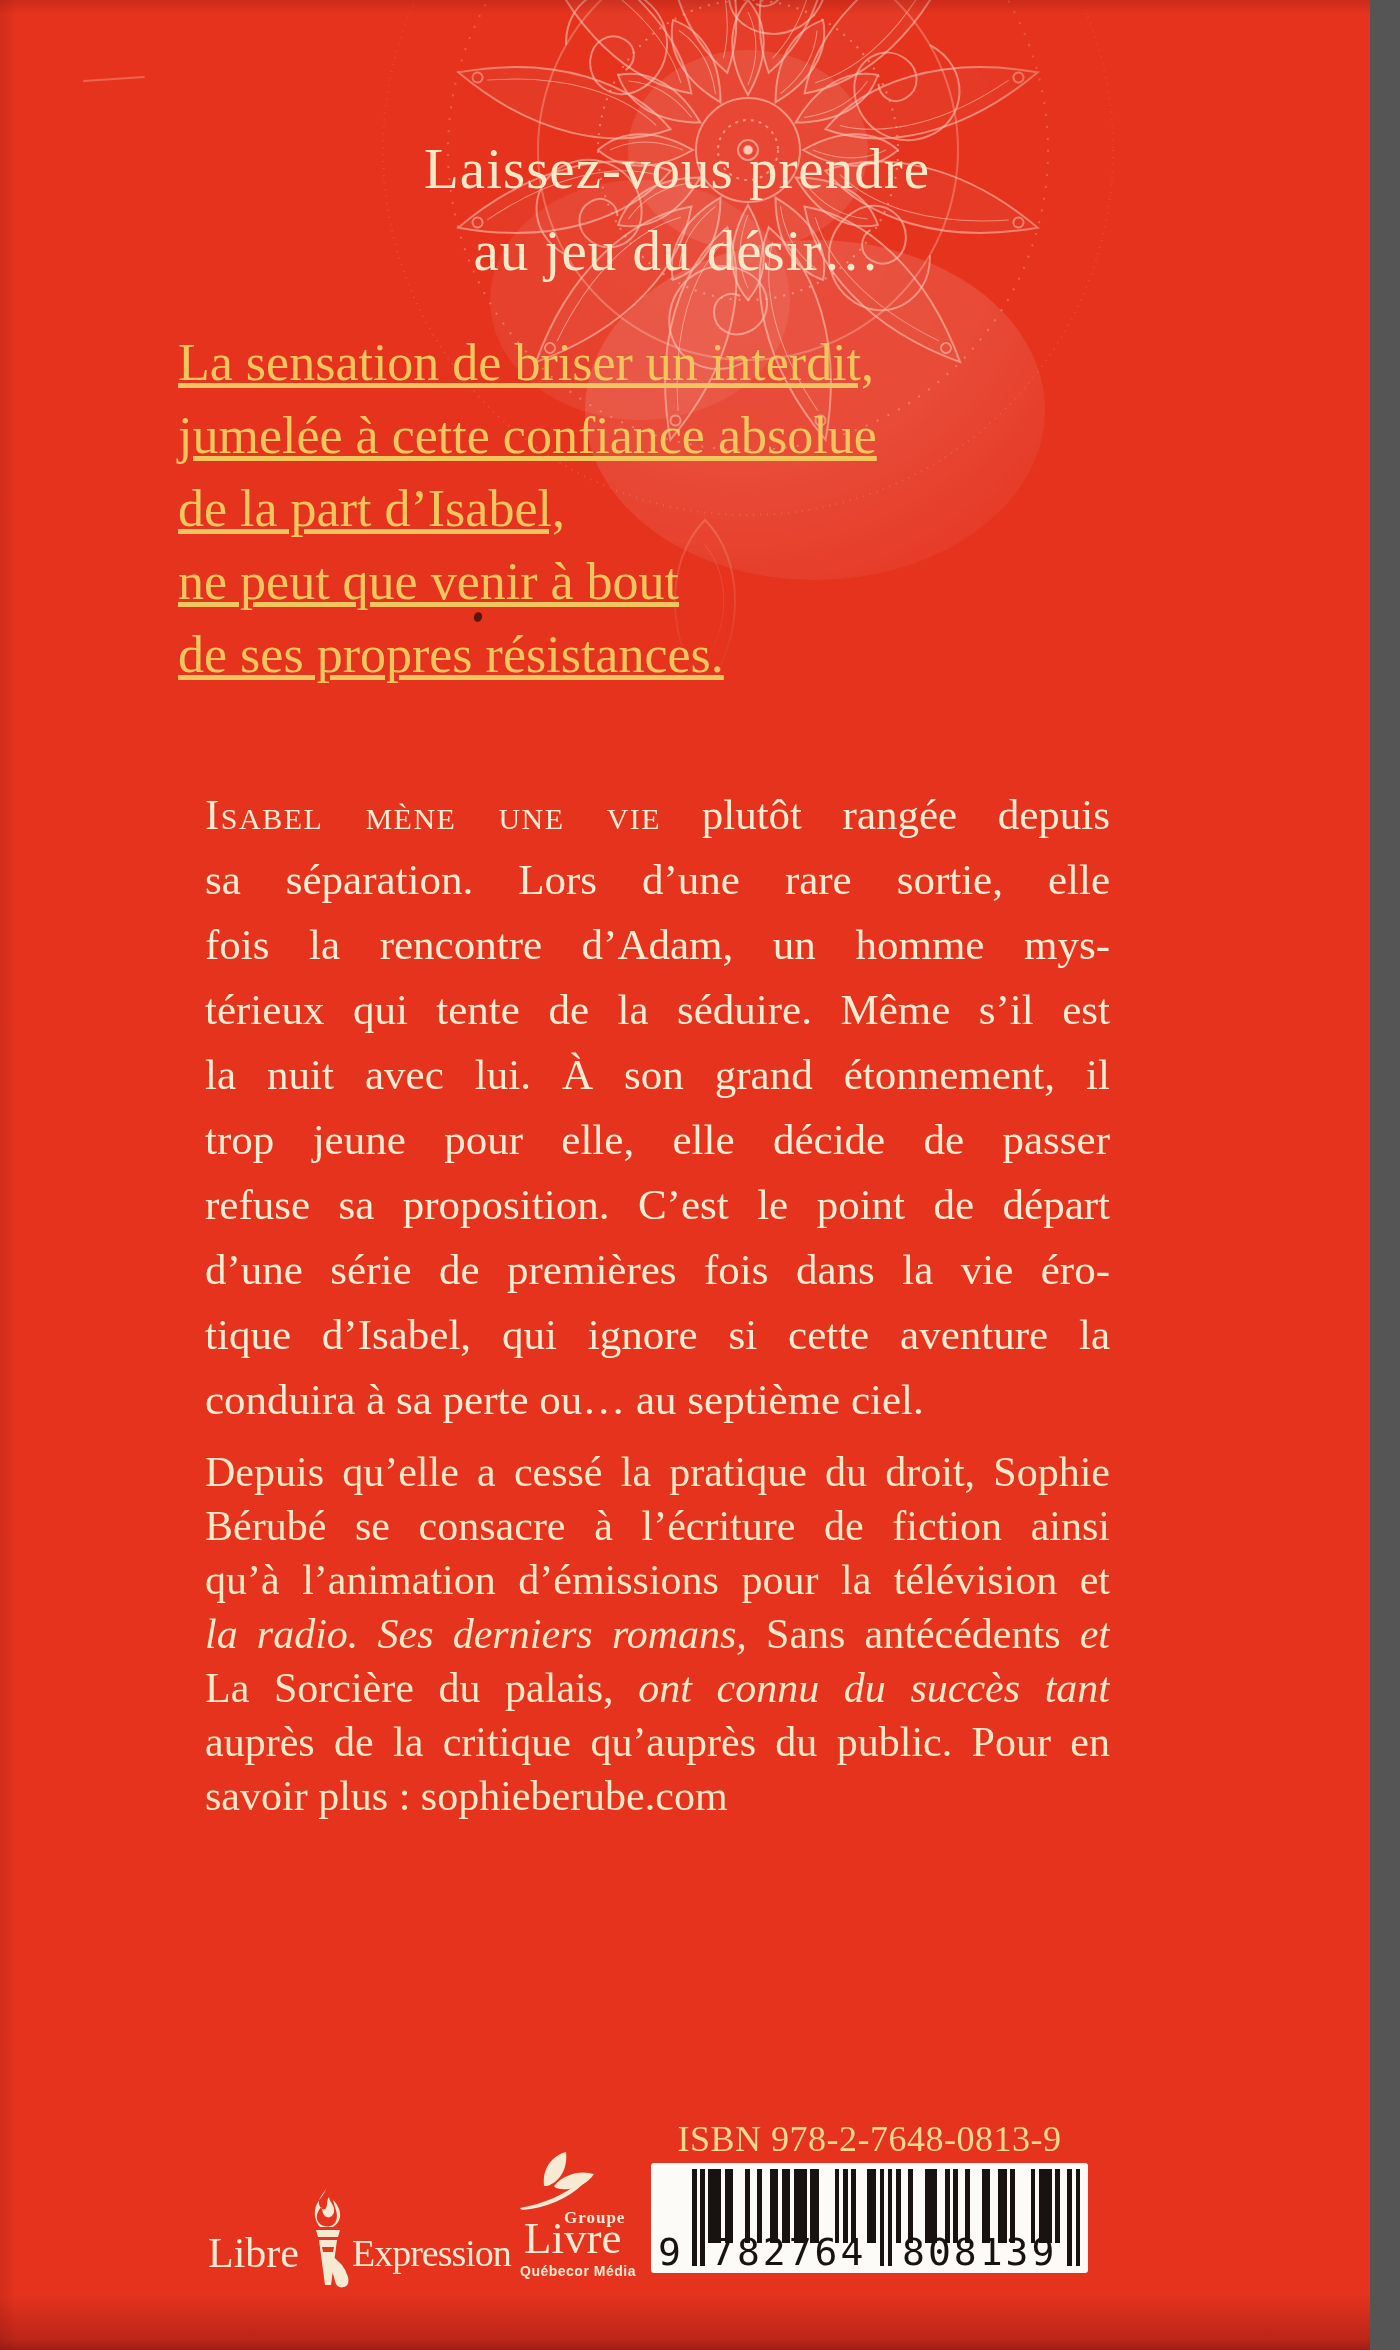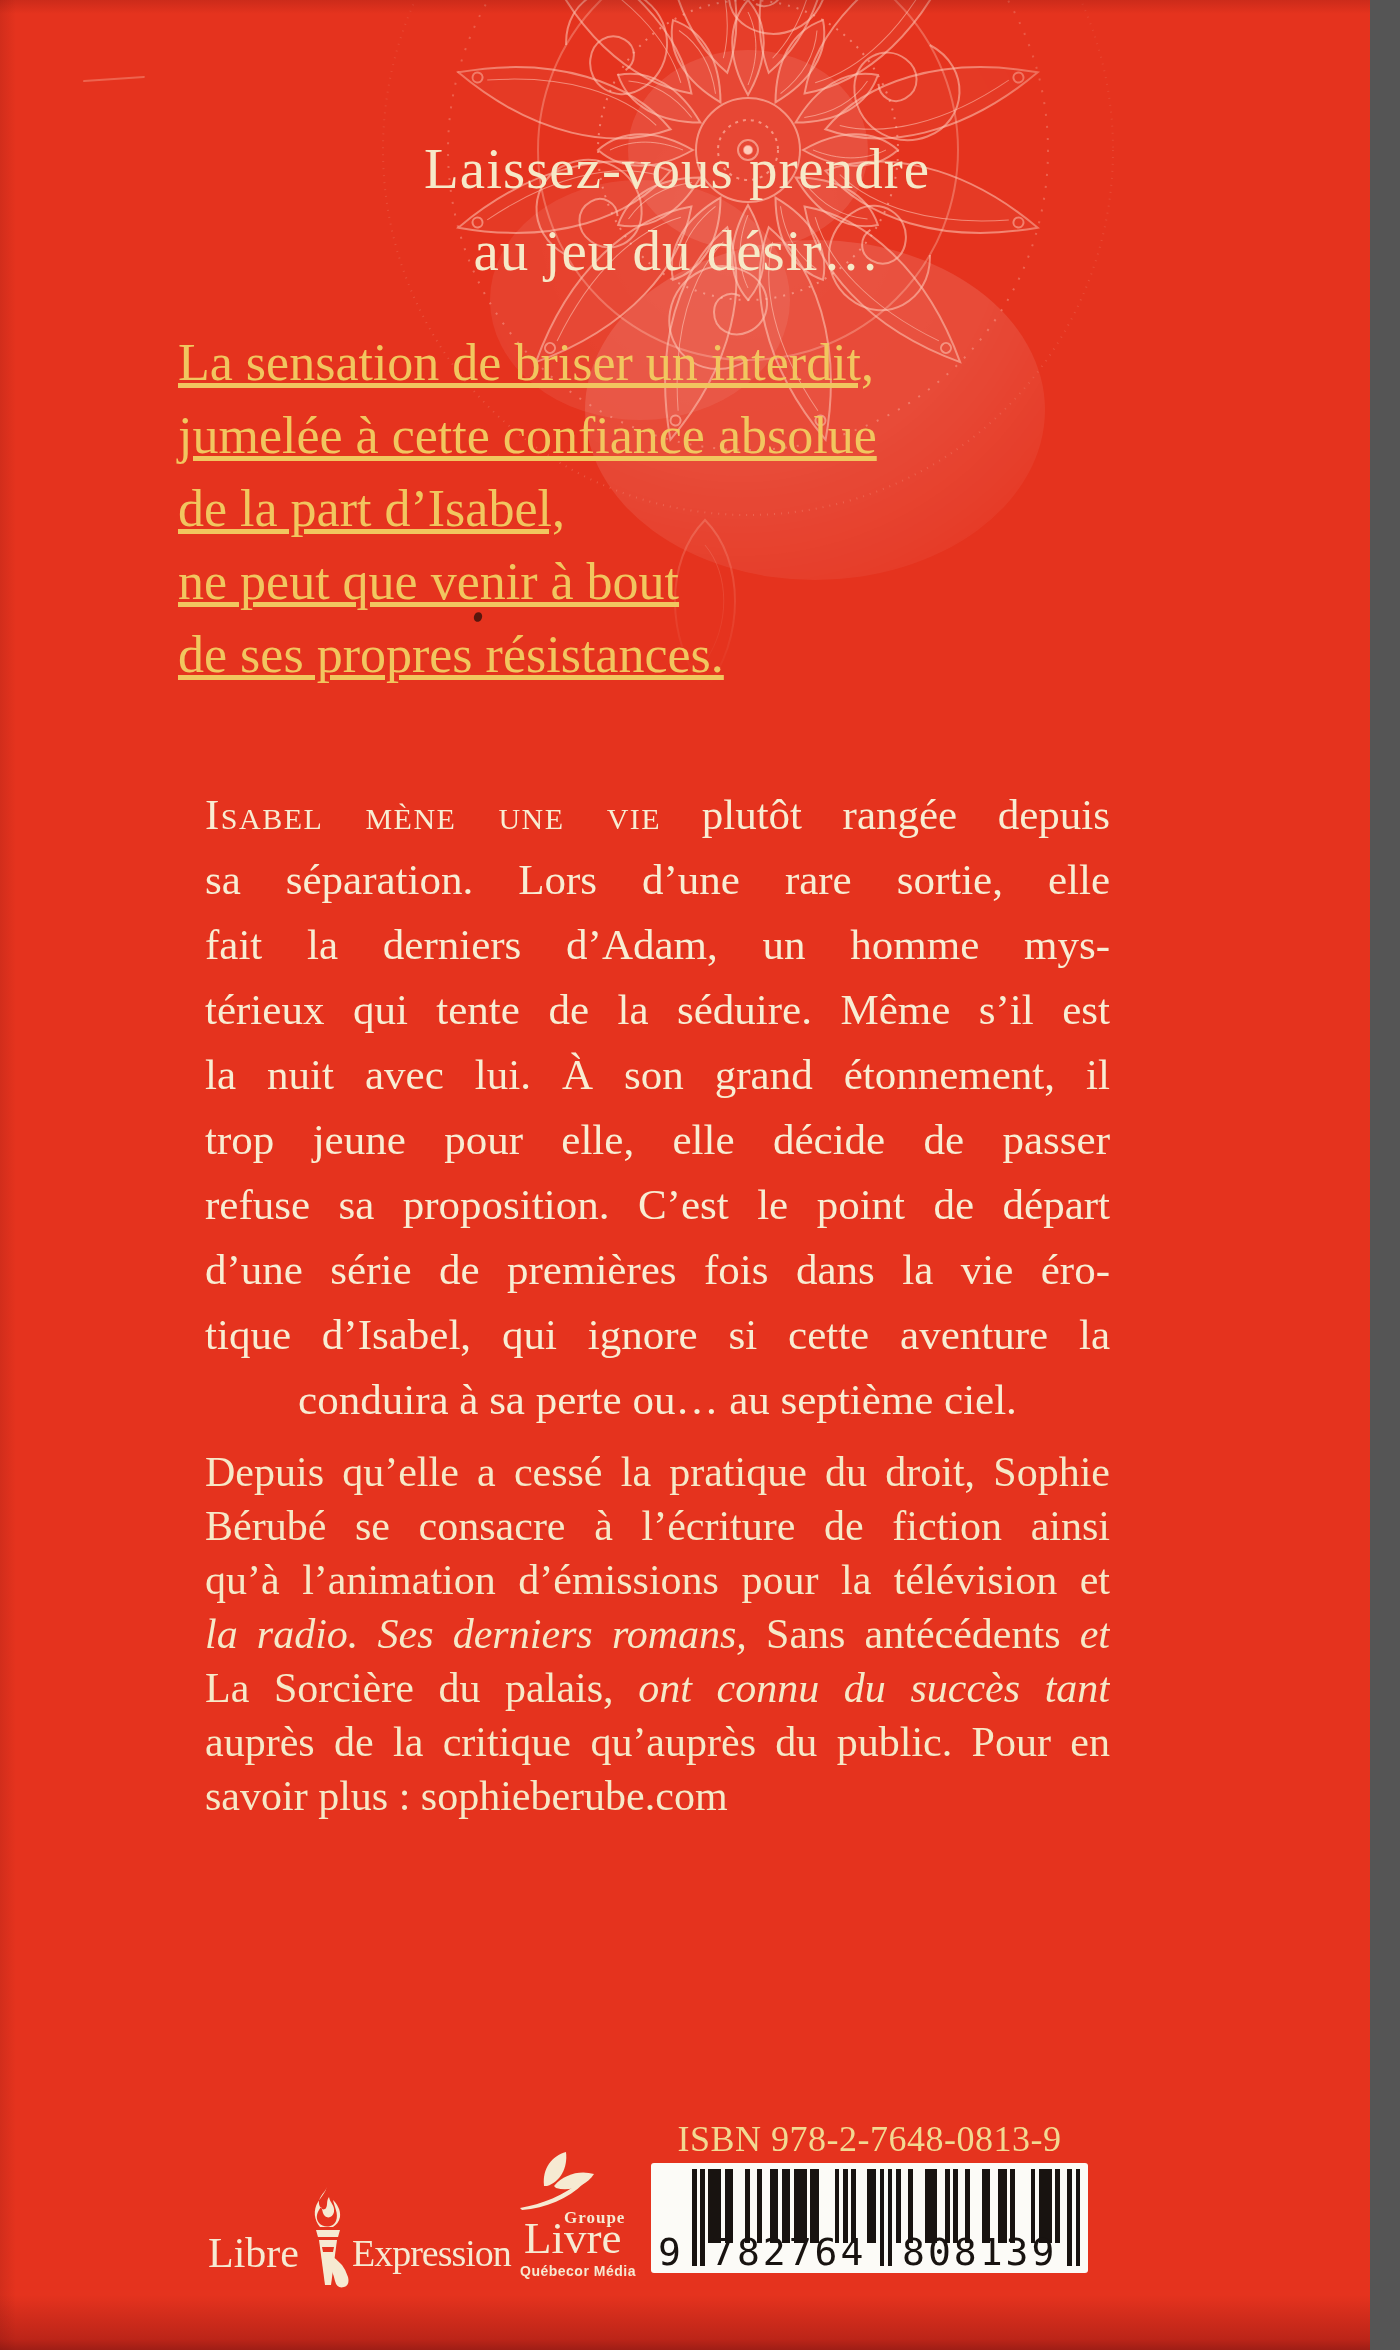--- a/index.html
+++ b/index.html
@@ -36,21 +36,21 @@
     font-size:52px;line-height:73px;
     color:var(--quote_text,#f1c65f);
   }
   .pullquote .tline{text-align:left;text-decoration:underline;}
   .synopsis{
     position:absolute;left:205px;top:782px;width:905px;
     font-size:43px;line-height:65px;
     color:var(--body_text,#f8edd3);
   }
   .synopsis .tline{text-align:justify;text-align-last:justify;height:65px;overflow:hidden;}
-  .synopsis .tline.last{text-align:center;text-align-last:auto;}
+  .synopsis .tline.last{text-align:left;text-align-last:auto;}
   .bio{
     position:absolute;left:205px;top:1445px;width:905px;
     font-size:42px;line-height:54px;font-style:italic;
     color:var(--tagline_text,#f6e9c8);
   }
   .bio .tline{text-align:justify;text-align-last:justify;height:54px;overflow:hidden;}
   .bio .tline.last{text-align:left;text-align-last:auto;}
   
   .isbn-label{
     position:absolute;left:651px;top:2118px;width:437px;height:42px;
@@ -170,21 +170,21 @@
       <div class="tline"><span class="s-r">La sensation de briser un interdit,</span></div>
       <div class="tline"><span class="s-r">jumelée à cette confiance absolue</span></div>
       <div class="tline"><span class="s-r">de la part d’Isabel,</span></div>
       <div class="tline"><span class="s-r">ne peut que venir à bout</span></div>
       <div class="tline last"><span class="s-r">de ses propres résistances.</span></div>
     </div>
 
   <div class="synopsis">
       <div class="tline"><span class="s-sc">Isabel mène une vie</span><span class="s-r"> plutôt rangée depuis</span></div>
       <div class="tline"><span class="s-r">sa séparation. Lors d’une rare sortie, elle</span></div>
-      <div class="tline"><span class="s-r">fait la derniers d’Adam, un homme mys-</span></div>
+      <div class="tline"><span class="s-r">fois la rencontre d’Adam, un homme mys-</span></div>
       <div class="tline"><span class="s-r">térieux qui tente de la séduire. Même s’il est</span></div>
       <div class="tline"><span class="s-r">la nuit avec lui. À son grand étonnement, il</span></div>
       <div class="tline"><span class="s-r">trop jeune pour elle, elle décide de passer</span></div>
       <div class="tline"><span class="s-r">refuse sa proposition. C’est le point de départ</span></div>
       <div class="tline"><span class="s-r">d’une série de premières fois dans la vie éro-</span></div>
       <div class="tline"><span class="s-r">tique d’Isabel, qui ignore si cette aventure la</span></div>
       <div class="tline last"><span class="s-r">conduira à sa perte ou… au septième ciel.</span></div>
     </div>
 
   <div class="bio">

